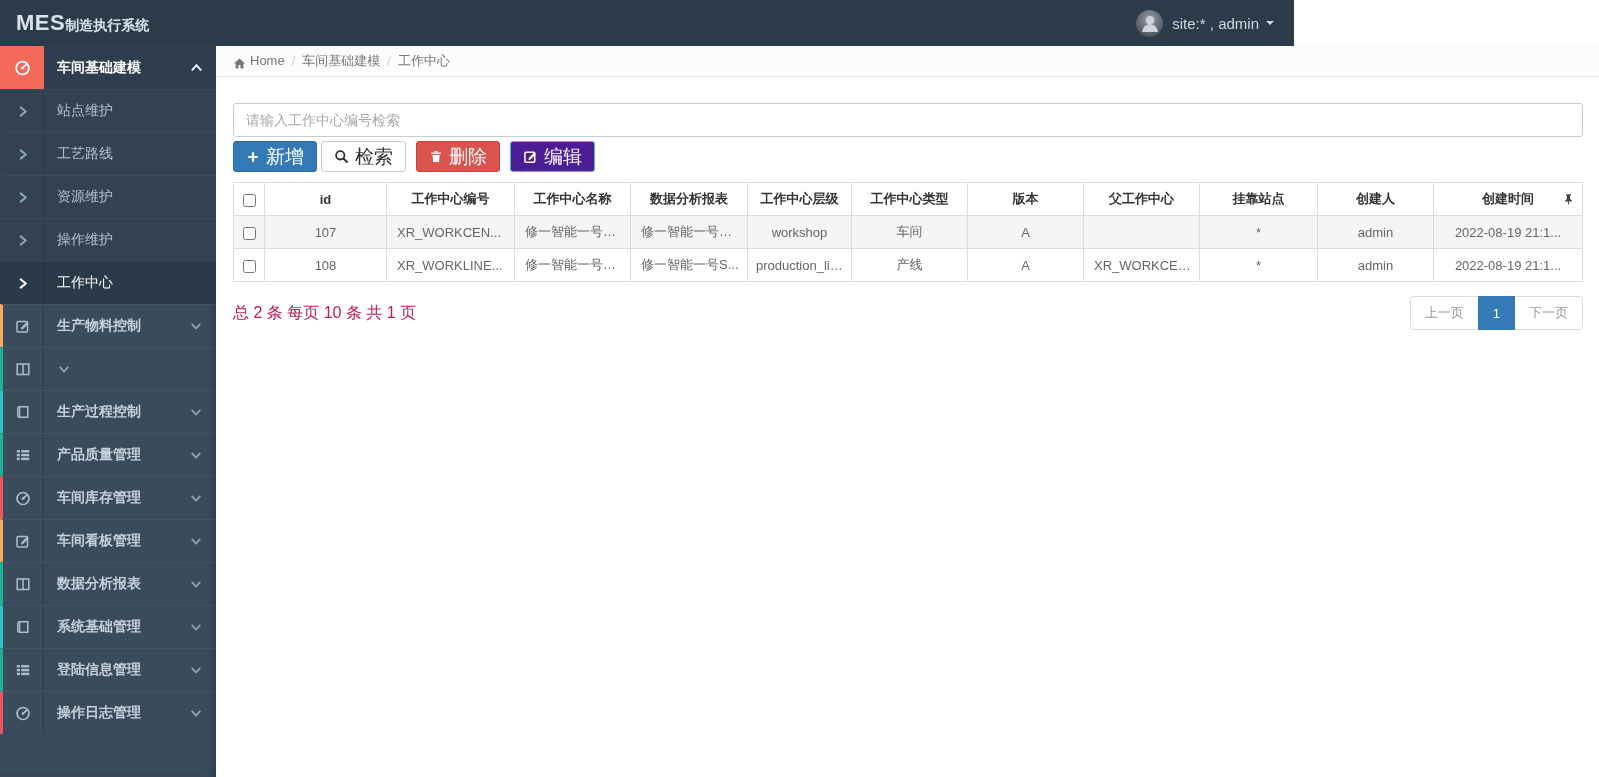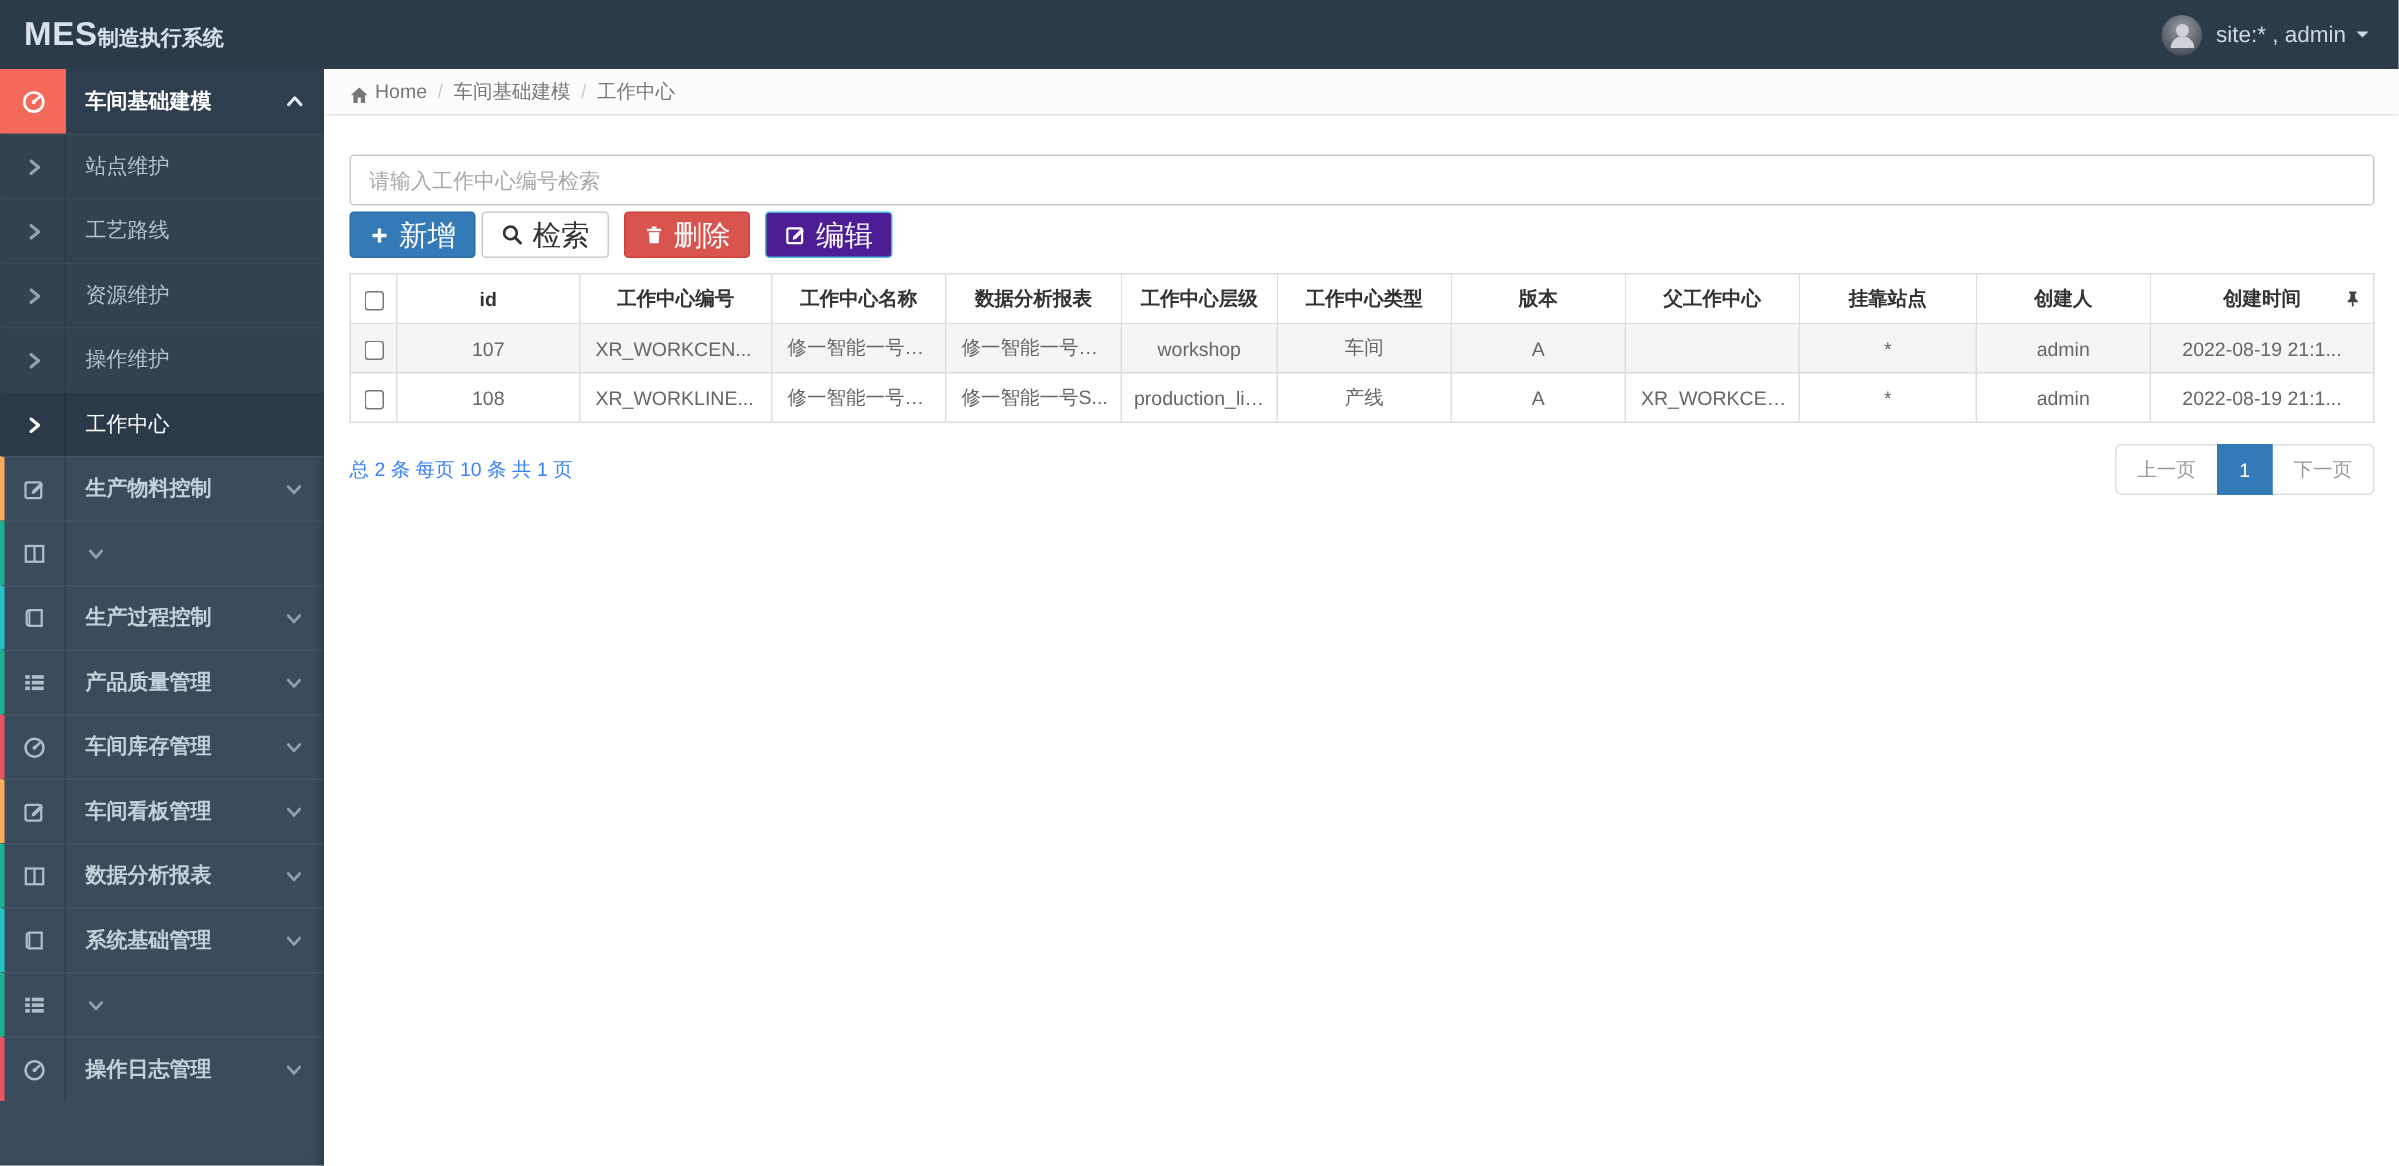--- a/index.html
+++ b/index.html
@@ -2,21 +2,21 @@
 <html><head>
 <meta charset="utf-8">
 <style>
   * { margin:0; padding:0; box-sizing:border-box; }
   html,body { width:1599px; height:777px; background:#fff; overflow:hidden;
     font-family:"Liberation Sans","DejaVu Sans",sans-serif; }
 
   .ic { display:inline-block; vertical-align:middle; }
 
   
-  .navbar { position:absolute; left:0; top:0; width:1599px; height:46px;
+  .navbar { position:absolute; left:0; top:0; width:1294px; height:46px;
     background:#2c3b49; display:flex; align-items:center; justify-content:space-between; z-index:5; }
   .brand { padding-left:16px; color:#d9e2ea; cursor:pointer; white-space:nowrap; }
   .brand b { font-size:22px; font-weight:bold; letter-spacing:.5px; }
   .brand span { font-size:14px; font-weight:bold; }
   .usermenu { display:flex; align-items:center; padding-right:20px; cursor:pointer; }
   .avatar { width:27px; height:27px; border-radius:50%; overflow:hidden;
     background:radial-gradient(circle at 50% 35%, #9aa1a8 0%, #6b7178 45%, #343b42 100%);
     display:flex; align-items:center; justify-content:center; margin-right:9px; }
   .usermenu .uname { color:#cfd8df; font-size:15px; }
   .caret { width:0; height:0; border-left:4px solid transparent; border-right:4px solid transparent;
@@ -77,21 +77,21 @@
     table-layout:fixed;padding-left:40px; }
   table.grid th, table.grid td { border:1px solid #ddd; height:33px; padding:0 8px;
     text-align:center; white-space:nowrap; overflow:hidden; text-overflow:ellipsis; }
   table.grid th { color:#333; font-weight:bold; background:#fff; position:relative; }
   table.grid tbody tr:nth-child(odd) { background:#f5f5f5; }
   table.grid td.ta-l { text-align:left; padding-left:10px; }
   .cbx { width:13px; height:13px; cursor:pointer; vertical-align:middle; }
   .pin { position:absolute; right:7px; top:50%; transform:translateY(-50%); color:#444; cursor:pointer; }
 
   .table-footer { margin-top:14px; display:flex; align-items:center; justify-content:space-between; }
-  .summary { font-size:13px; color:#3b82f6; }
+  .summary { font-size:16px; color:#be185d; }
   .pager { display:flex; }
   .page-btn { font-size:13px; padding:7px 14px; border:1px solid #ddd; background:#fff;
     color:#999; cursor:pointer; margin-left:-1px; }
   .page-btn.first { border-radius:4px 0 0 4px; margin-left:0; }
   .page-btn.last { border-radius:0 4px 4px 0; }
   .page-btn.active { background:#337ab7; border-color:#337ab7; color:#fff; position:relative; z-index:1; }
 </style>
 </head>
 <body>
 
@@ -337,20 +337,21 @@
           <use href="#i-chev-d"></use>
         </svg>
       </span>
   </div>
   <div class="s-item ac-g">
     <span class="s-ic">
         <svg class="ic" width="16" height="16" viewBox="0 0 16 16">
           <use href="#i-list"></use>
         </svg>
       </span>
+    <span class="s-label">登陆信息管理</span>
     <span class="s-chev">
         <svg class="ic" width="12" height="11" viewBox="0 0 14 13">
           <use href="#i-chev-d"></use>
         </svg>
       </span>
   </div>
   <div class="s-item ac-r">
     <span class="s-ic">
         <svg class="ic" width="16" height="16" viewBox="0 0 16 16">
           <use href="#i-tacho"></use>

